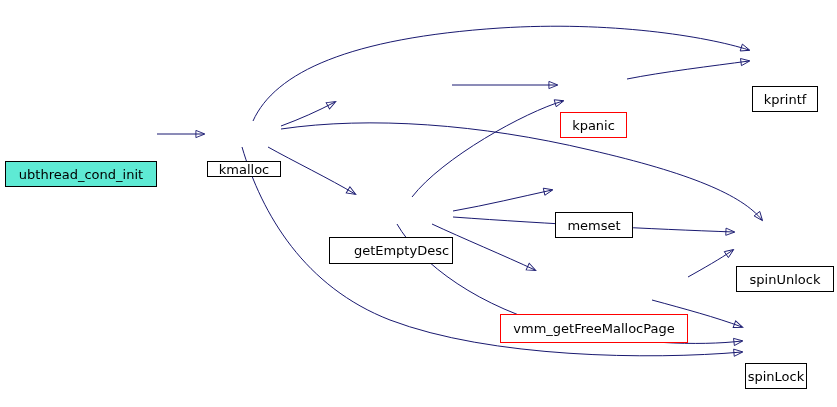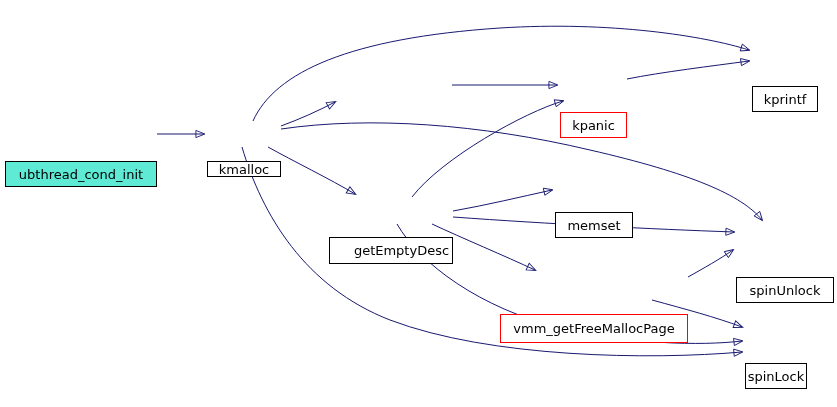--- a/index.html
+++ b/index.html
@@ -74,19 +74,19 @@
 
 
   <div class="node highlight" style="left:560px; top:72px; width:67px; height:26px;">kpanic</div>
 
   <div class="node" style="left:752px; top:46px; width:66px; height:26px;">kprintf</div>
 
   <div class="node" style="left:329px; top:197px; width:124px; height:27px;padding-left:21px;">getEmptyDesc</div>
 
   <div class="node" style="left:555px; top:172px; width:78px; height:26px;">memset</div>
 
-  <div class="node" style="left:736px; top:237px; width:98px; height:26px;">spinUnlock</div>
+  <div class="node" style="left:736px; top:226px; width:98px; height:26px;">spinUnlock</div>
 
   <div class="node highlight" style="left:500px; top:274px; width:188px; height:29px;">vmm_getFreeMallocPage</div>
 
   <div class="node" style="left:745px; top:323px; width:62px; height:26px;text-align:right;">spinLock</div>
 
 </div>
 
 </body></html>

